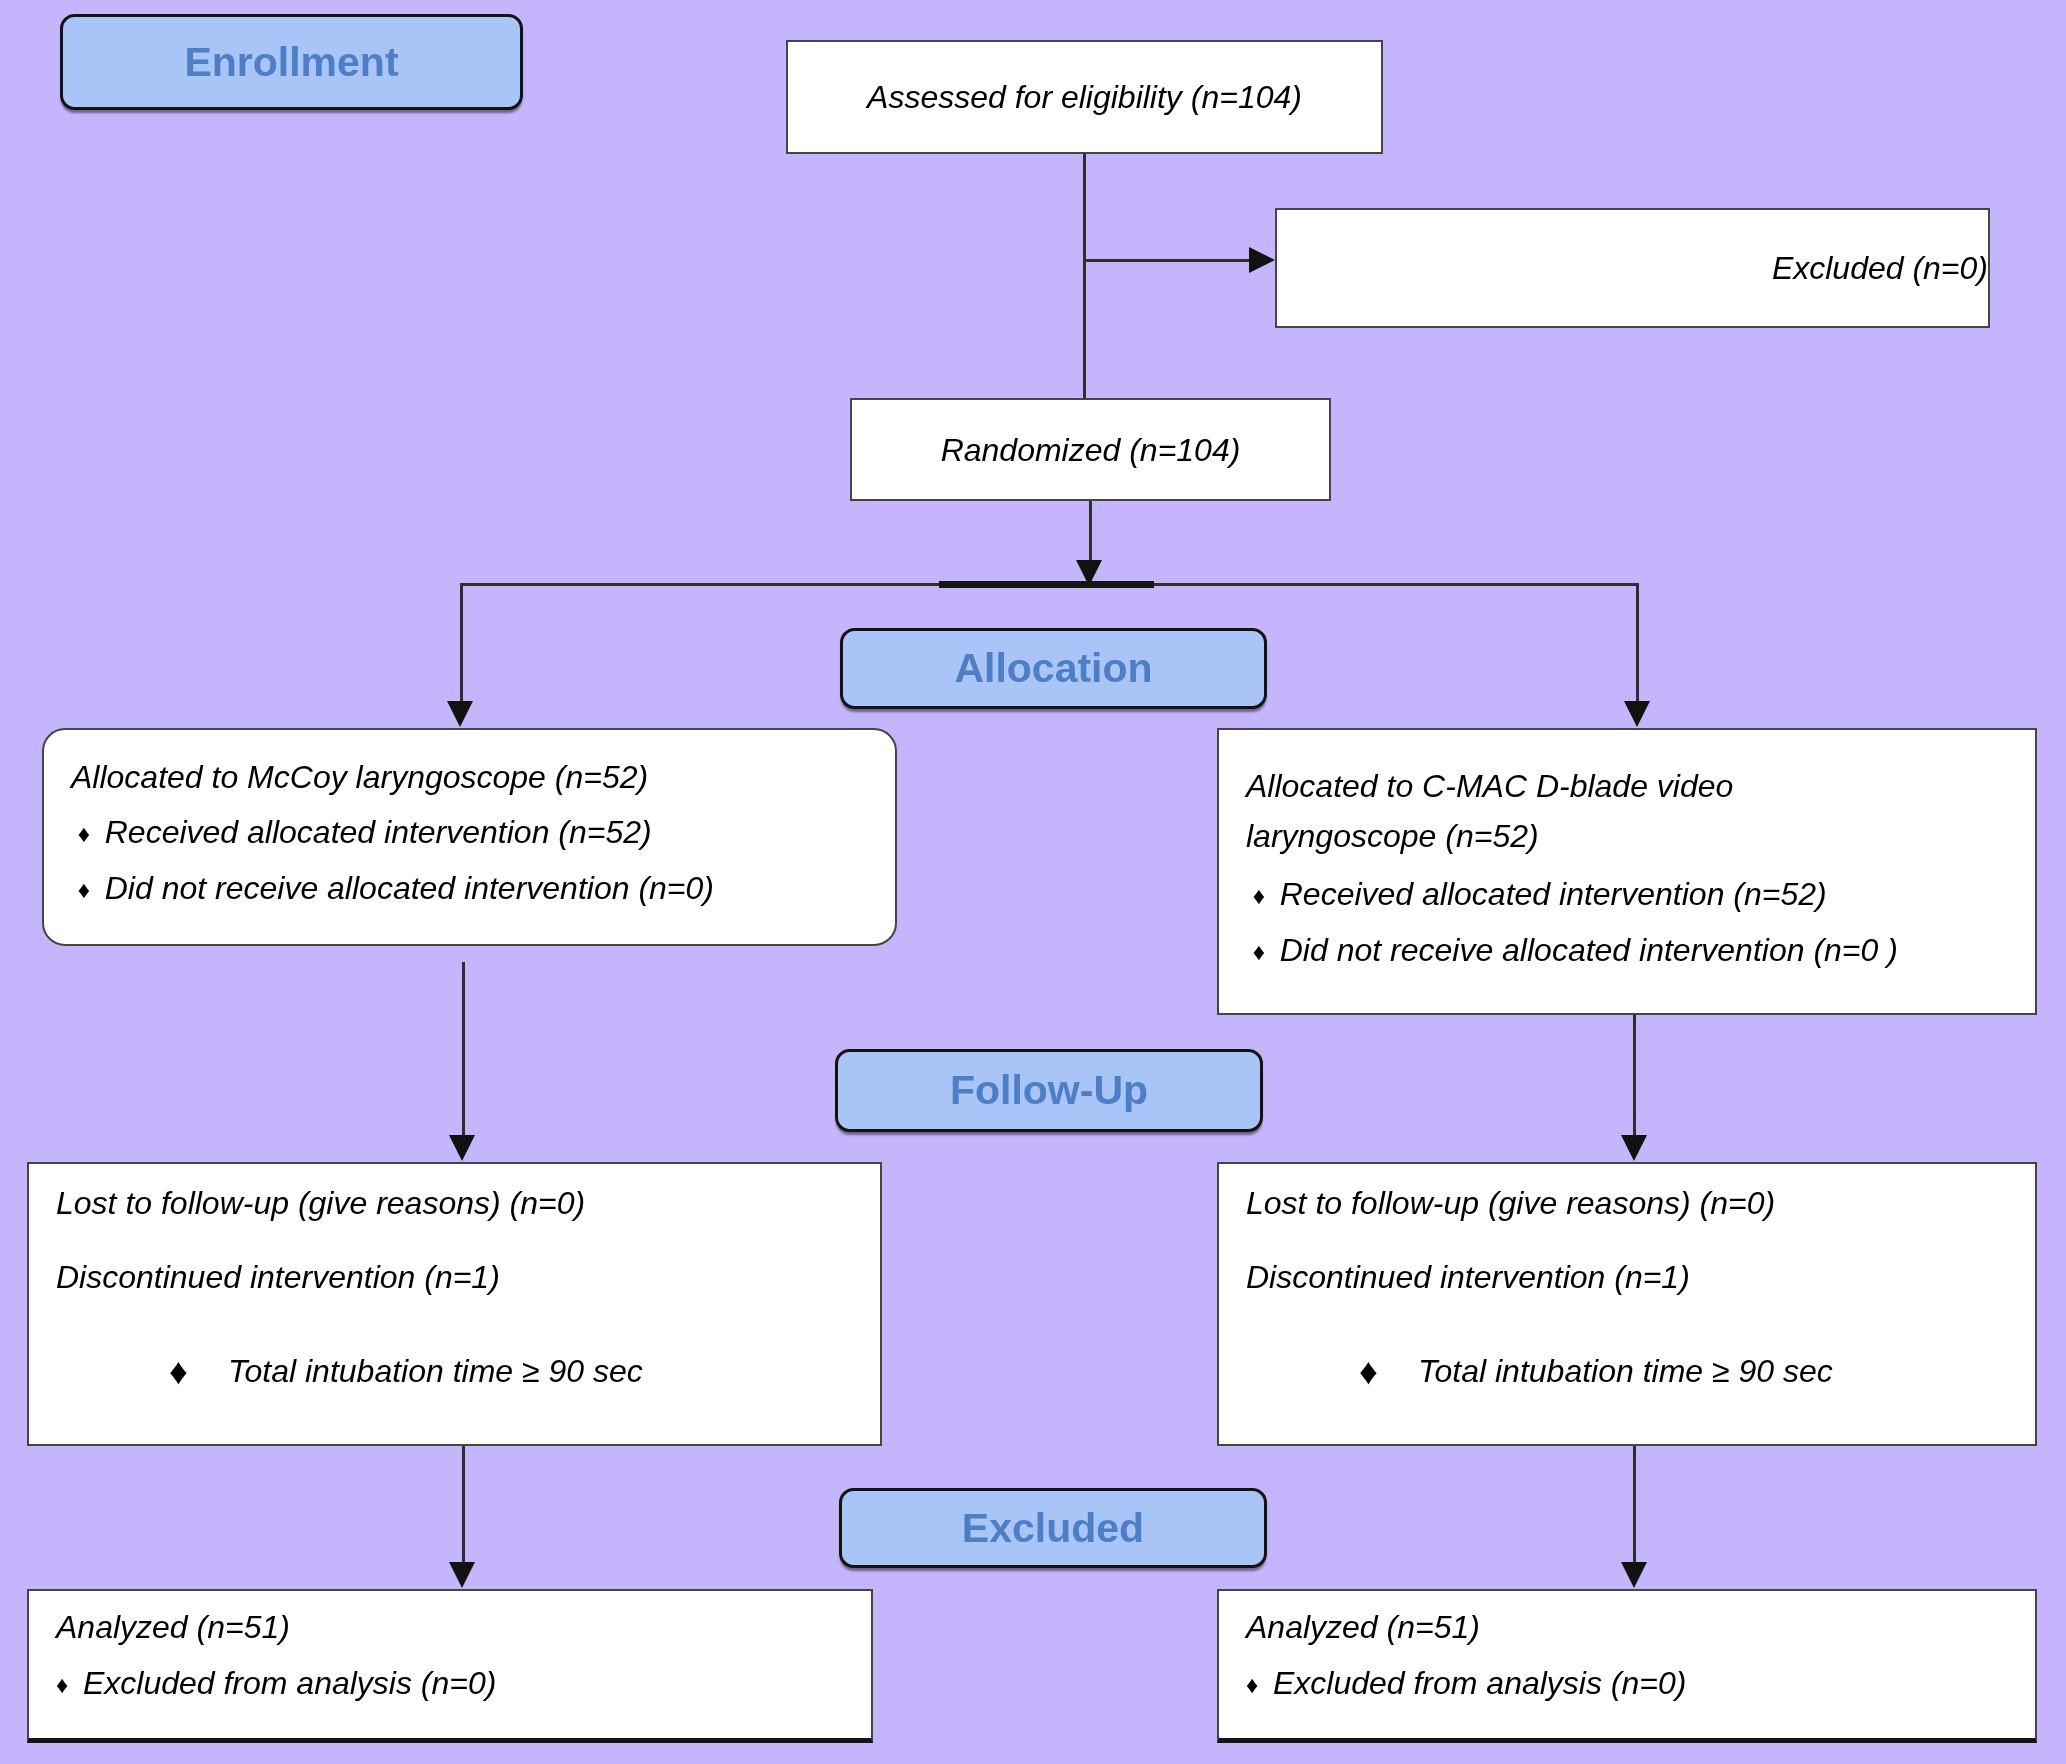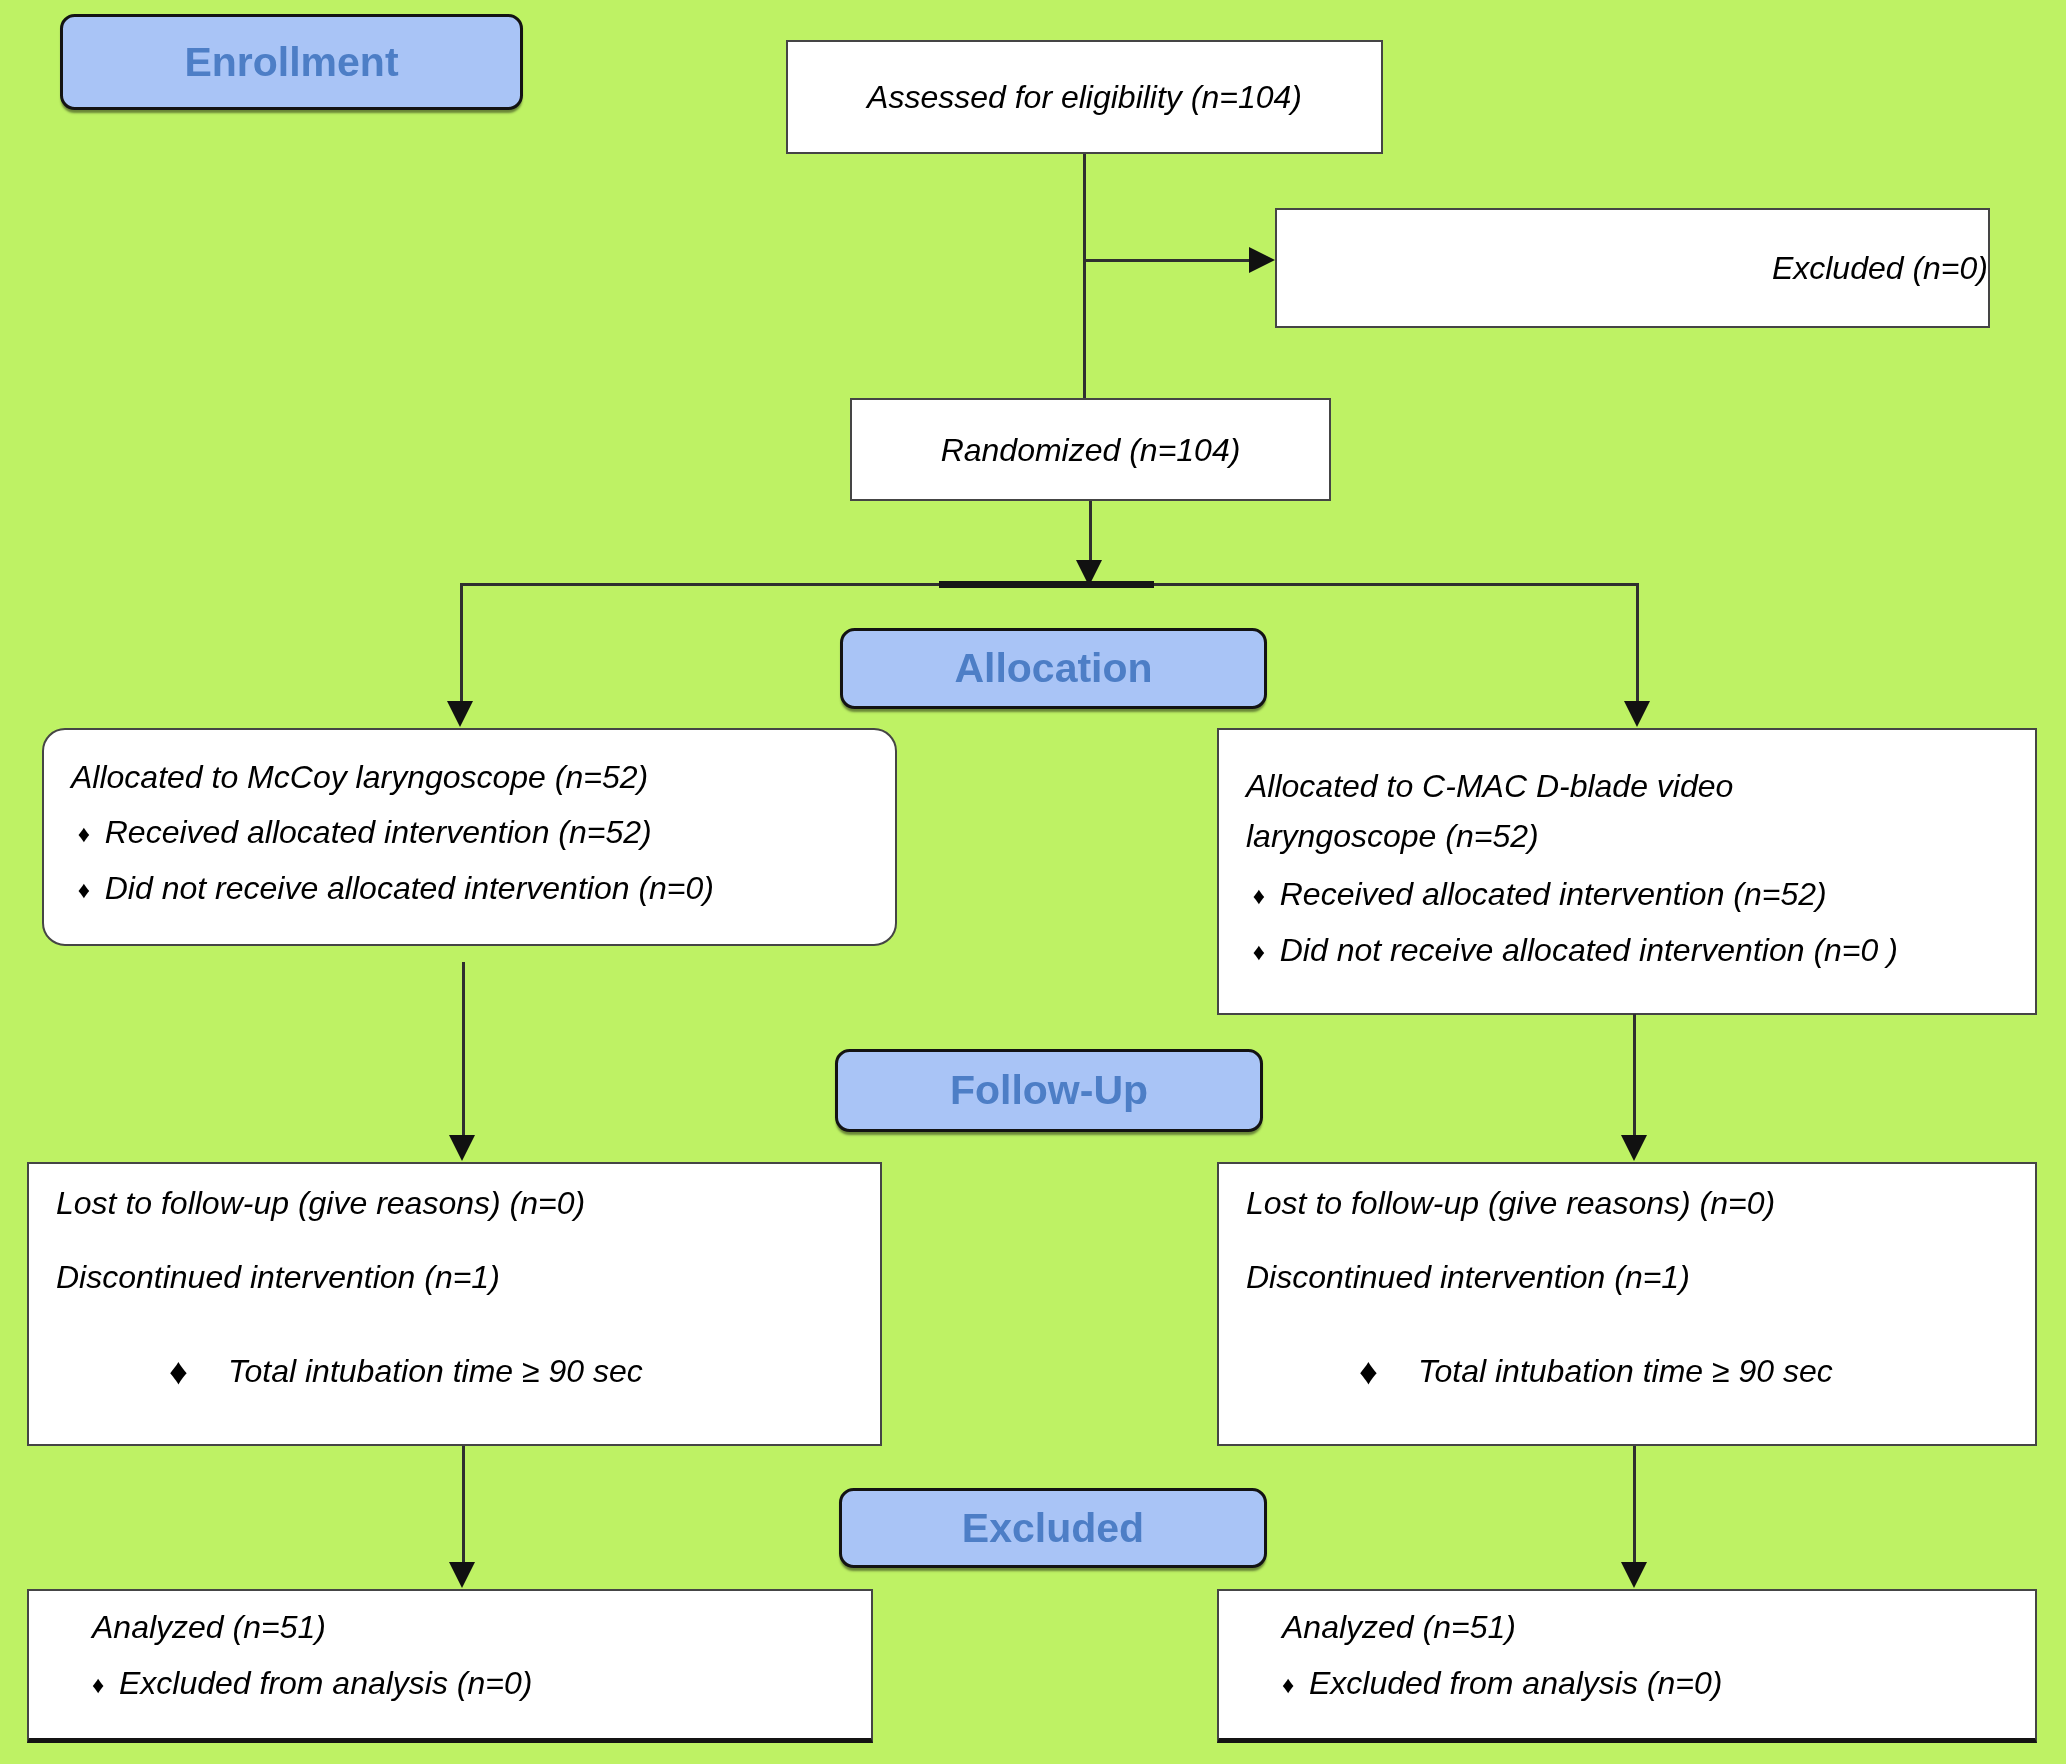--- a/index.html
+++ b/index.html
@@ -1,19 +1,19 @@
 <!DOCTYPE html>
 <html style="font-size:9px"><head>
 <meta charset="utf-8">
 <style>
   html,body{margin:0;padding:0;background:#ffffff;}
   #canvas{
     position:relative;
     width:2066px;height:1765px;
-    background:#bef264;
+    background:#c4b5fd;
     font-family:"Liberation Sans", sans-serif;
     color:#000;
     overflow:hidden;
   }
   
   .badge{
     position:absolute;
     display:flex;align-items:center;justify-content:center;
     background:#a9c4f6;
     border:3.4px solid #131313;
@@ -29,21 +29,21 @@
     position:absolute;
     background:#ffffff;
     border:2.8px solid #454545;
     box-sizing:border-box;
     font-size:32px;
     line-height:40px;
     font-style:italic;
   }
   .box.center{display:flex;align-items:center;justify-content:center;text-align:center;}
   .box.vcenter-left{display:flex;align-items:center;justify-content:flex-end;}
-  .box.heavy-bottom{border-bottom:5.7px solid #141414;padding-left:36px;}
+  .box.heavy-bottom{border-bottom:5.7px solid #141414;}
   .pad-left{padding-left:34px;}
   .lines{padding:20.4px 17px 0 27px;}
   .line{line-height:55px;white-space:nowrap;}
   .line.fu{line-height:40px;}
   .line.gap-md{margin-top:34px;}
   .line.gap-lg{margin-top:54px;}
   .line.gap-sm{margin-top:16px;}
   .line.indent-sm{padding-left:6.8px;}
   .line.indent-lg{padding-left:113px;}
   .bullet{color:#000;}

